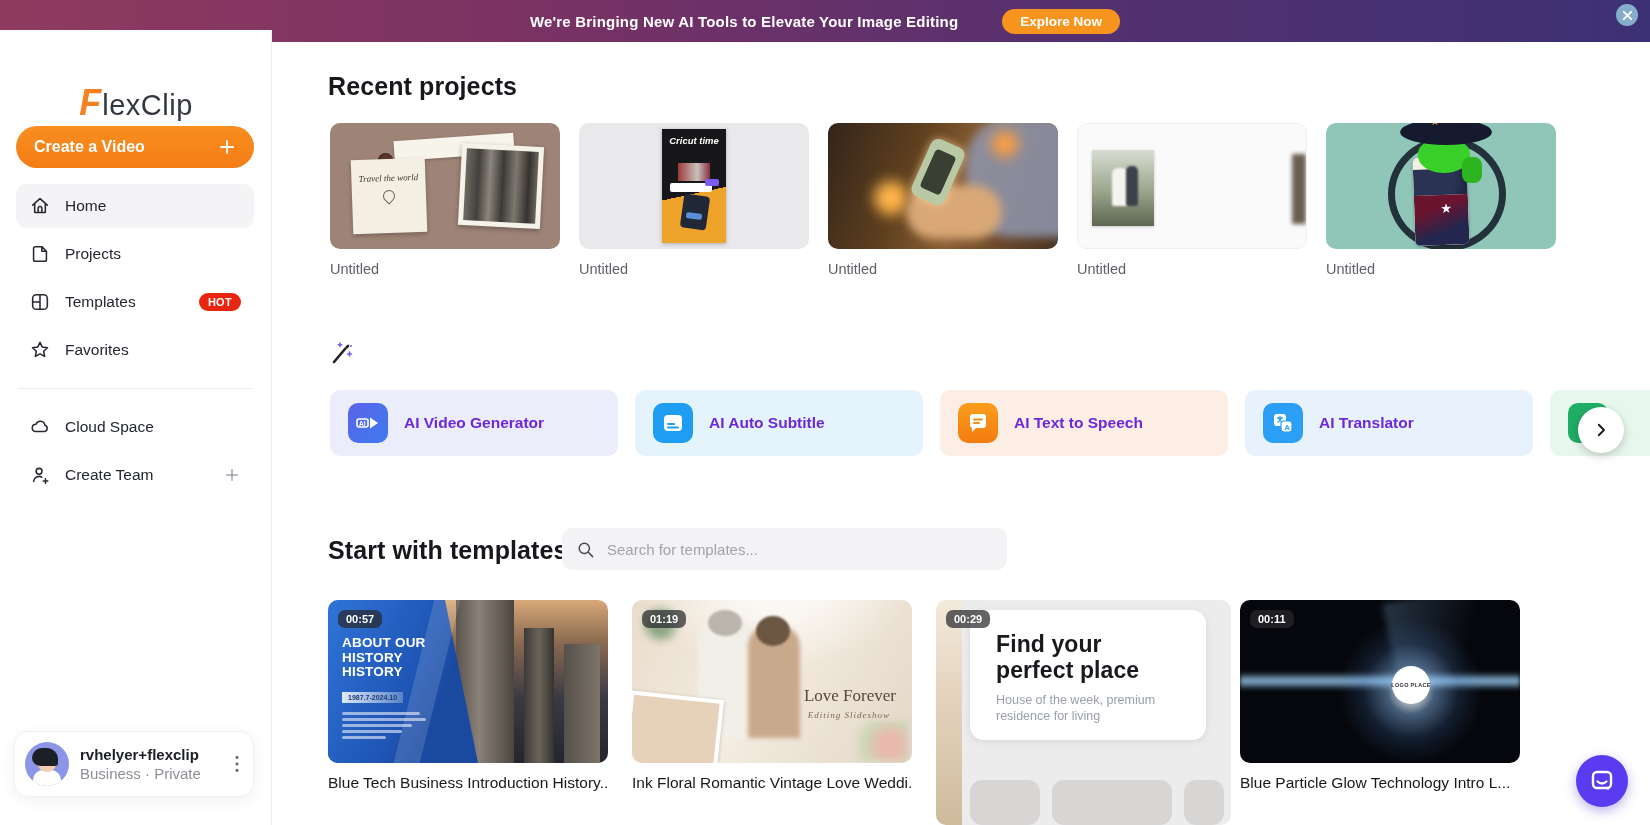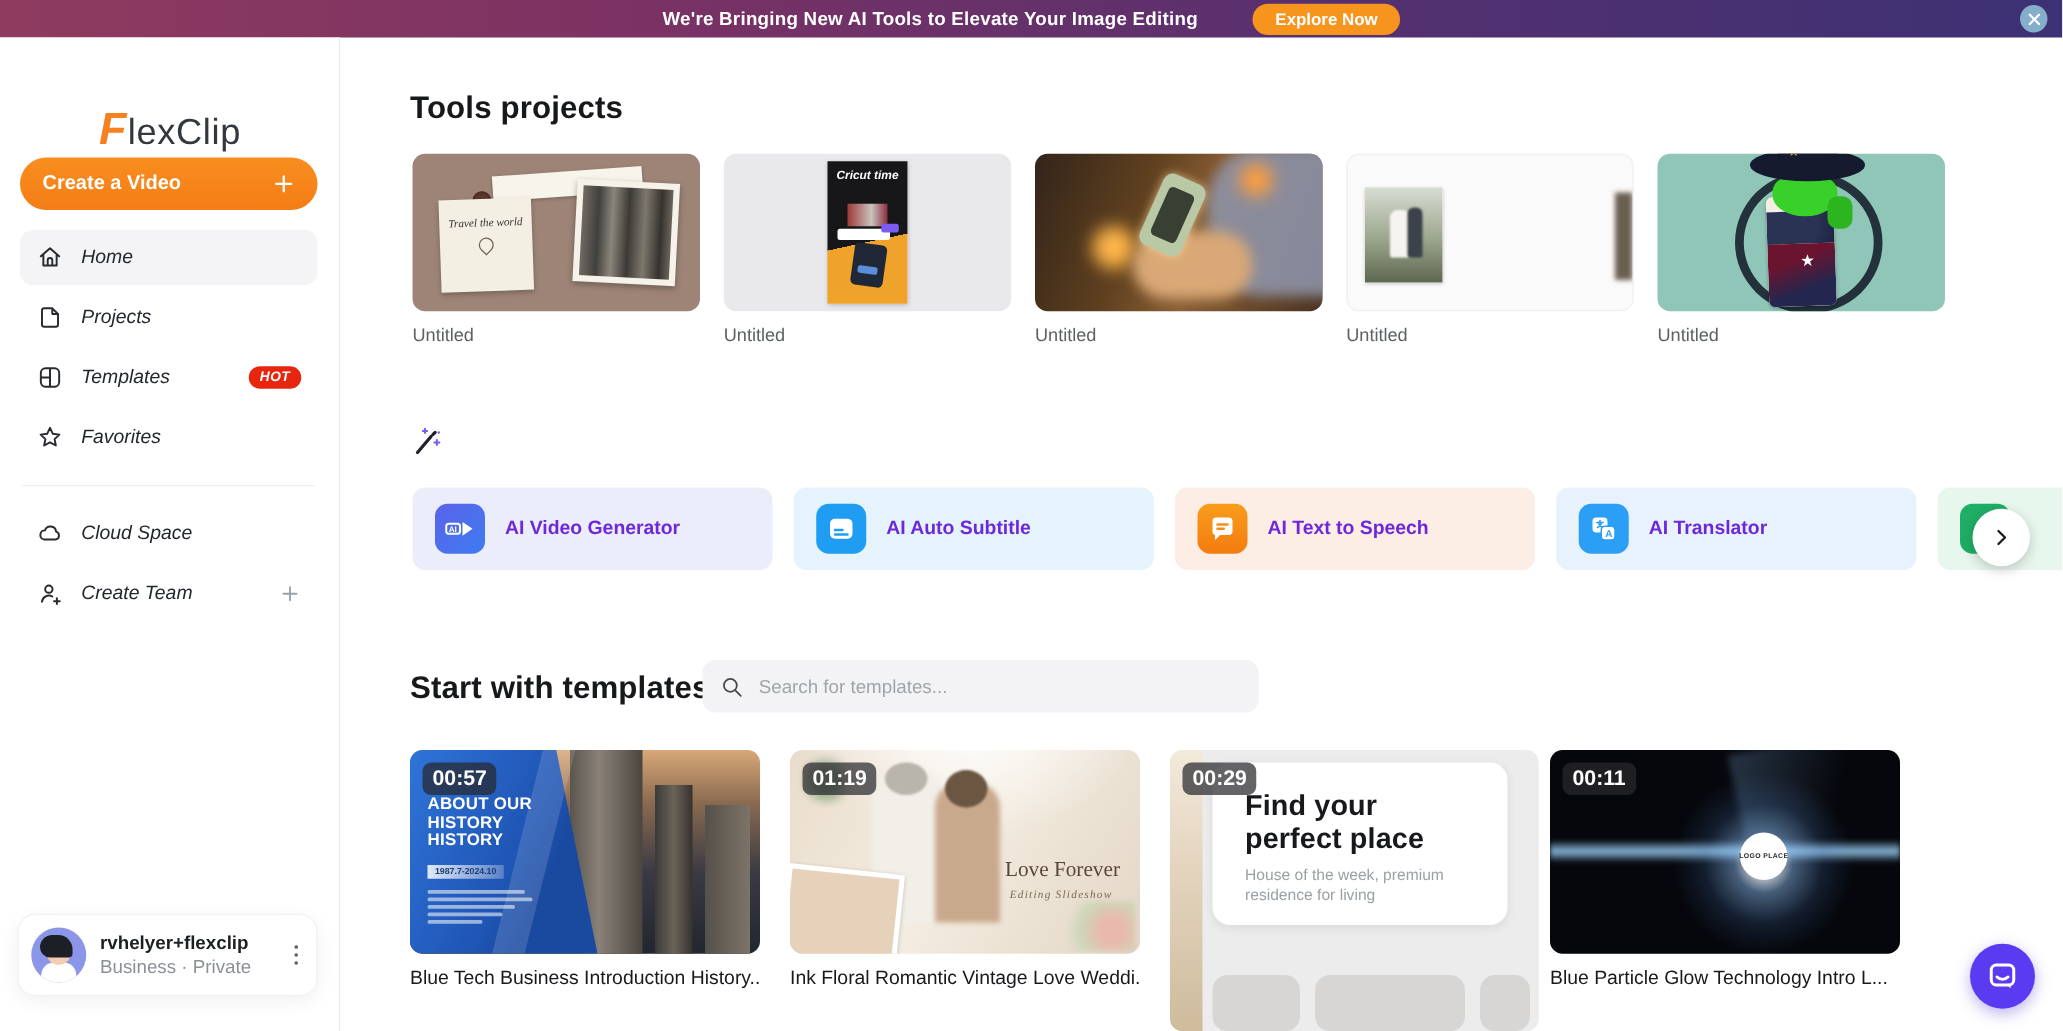--- a/index.html
+++ b/index.html
@@ -1,39 +1,39 @@
 <!DOCTYPE html>
 <html><head>
 <meta charset="utf-8">
 <style>
   html,body{margin:0;padding:0;background:#fff;}
   .stage{position:relative;width:1650px;height:825px;overflow:hidden;background:#fff;
          font-family:"Liberation Sans",sans-serif;color:#1c1f24;}
 
   
-  .banner{position:absolute;left:0;top:0;width:1650px;height:30px;
+  .banner{position:absolute;left:0;top:0;width:1650px;height:42px;
           background:linear-gradient(90deg,#8e3b5f 0%,#7c3263 30%,#55306f 65%,#3c3174 100%);
           display:flex;align-items:center;justify-content:center;gap:44px;}
   .banner-msg{color:#fff;font-size:15px;font-weight:700;letter-spacing:.2px;}
   .banner-cta{background:#f7941e;color:#fff;font-size:13.5px;font-weight:700;border:none;
               border-radius:14px;padding:5px 18px;cursor:pointer;}
   .banner-close{position:absolute;right:12px;top:4px;width:22px;height:22px;border-radius:50%;
                 background:#85aeca;display:flex;align-items:center;justify-content:center;cursor:pointer;}
 
   
   .sidebar{position:absolute;left:0;top:30px;width:272px;height:795px;background:#fff;
            border-right:1px solid #ededee;box-sizing:border-box;}
   .logo{position:absolute;top:52px;left:0;width:272px;text-align:center;white-space:nowrap;}
   .logo-f{color:#f68121;font-size:36px;font-weight:700;font-style:italic;margin-right:1px;}
   .logo-rest{color:#33383f;font-size:29px;font-weight:500;letter-spacing:.5px;}
   .create-btn{position:absolute;top:96px;left:16px;width:238px;height:42px;border-radius:24px;
               background:linear-gradient(180deg,#f98e1f,#f47d16);color:#fff;display:flex;
               align-items:center;justify-content:space-between;padding:0 18px;box-sizing:border-box;
               font-size:16px;font-weight:700;cursor:pointer;}
-  .nav{position:absolute;top:154px;left:16px;width:238px;font-style:italic;}
+  .nav{position:absolute;top:154px;left:16px;width:238px;}
   .nav-item{height:44px;border-radius:10px;display:flex;align-items:center;gap:14px;
             padding:0 13px;font-size:15.5px;color:#23272e;margin-bottom:4px;cursor:pointer;box-sizing:border-box;}
   .nav-item.active{background:#f4f4f6;}
   .nicon{width:22px;height:22px;flex:0 0 22px;}
   .hot{margin-left:auto;background:#e8250e;color:#fff;font-size:11px;font-weight:700;
        padding:3px 9px;border-radius:10px;letter-spacing:.3px;}
   .trail-plus{margin-left:auto;width:18px;height:18px;}
   .nav-divider{height:1px;background:#ededef;margin:16px 2px;}
   .user-card{position:absolute;left:14px;bottom:28px;width:240px;height:66px;border:1px solid #f1f1f3;
              border-radius:14px;box-shadow:0 4px 16px rgba(0,0,0,.06);display:flex;align-items:center;
@@ -126,21 +126,21 @@
   .search-bar{position:absolute;left:562px;top:528px;width:445px;height:42px;border-radius:10px;background:#f3f3f5;
               display:flex;align-items:center;gap:10px;padding:0 14px;box-sizing:border-box;}
   .search-input{border:none;outline:none;background:transparent;font-size:15px;color:#33373d;flex:1;
                 font-family:"Liberation Sans",sans-serif;}
   .search-input::placeholder{color:#a0a4ab;}
   .tmpl-row{position:absolute;left:328px;top:600px;display:flex;gap:24px;}
   .tcol{width:280px;}
   .tthumb{width:280px;height:163px;border-radius:10px;position:relative;overflow:hidden;cursor:pointer;}
   .tthumb.tall{height:225px;}
   .tcaption{margin-top:11px;font-size:15.5px;color:#17191c;white-space:nowrap;overflow:hidden;}
-  .duration{position:absolute;left:10px;top:10px;background:rgba(40,40,44,.72);color:#fff;font-size:17px;
+  .duration{position:absolute;left:10px;top:10px;background:rgba(40,40,44,.72);color:#fff;font-size:11px;
             font-weight:700;padding:3px 8px;border-radius:7px;z-index:5;}
   
   .tc1{background:linear-gradient(180deg,#d8a878 0%,#8a6a50 26%,#3a3a44 60%,#23262e 100%);}
   .tc1 .tower1{position:absolute;left:128px;top:0;width:58px;height:163px;background:linear-gradient(90deg,#5a554e,#8a8178 40%,#4a463f);}
   .tc1 .tower2{position:absolute;left:196px;top:28px;width:30px;height:135px;background:linear-gradient(90deg,#3c3a38,#6a635a 50%,#35322e);}
   .tc1 .tower3{position:absolute;left:236px;top:44px;width:36px;height:119px;background:linear-gradient(90deg,#55504a,#7d7468);}
   .tc1 .panel{position:absolute;left:0;top:0;width:150px;height:163px;
               background:linear-gradient(115deg,#2f74d8 0%,#1f55b4 55%,#1a4aa0 70%);
               clip-path:polygon(0 0,78% 0,100% 100%,0 100%);}
   .tc1 .panel-band{position:absolute;left:86px;top:0;width:26px;height:163px;background:rgba(255,255,255,.14);
@@ -276,21 +276,21 @@
       </div>
       <svg class="dots" viewBox="0 0 8 24">
         <circle cx="4" cy="5" r="1.6" fill="#5d6166"></circle>
           <circle cx="4" cy="12" r="1.6" fill="#5d6166"></circle>
           <circle cx="4" cy="19" r="1.6" fill="#5d6166"></circle>
       </svg>
     </div>
   </div>
 
   <div class="h-title" style="left:328px;top:72px;">
-    <span>Tools projects</span>
+    <span>Recent projects</span>
   </div>
 
   <div class="recent-row">
     <div class="project">
       <div class="thumb t1">
         <div class="strip"></div>
         <div class="seal"></div>
         <div class="note">
             <div class="note-text">Travel the world</div>
             <div class="pin"></div>

